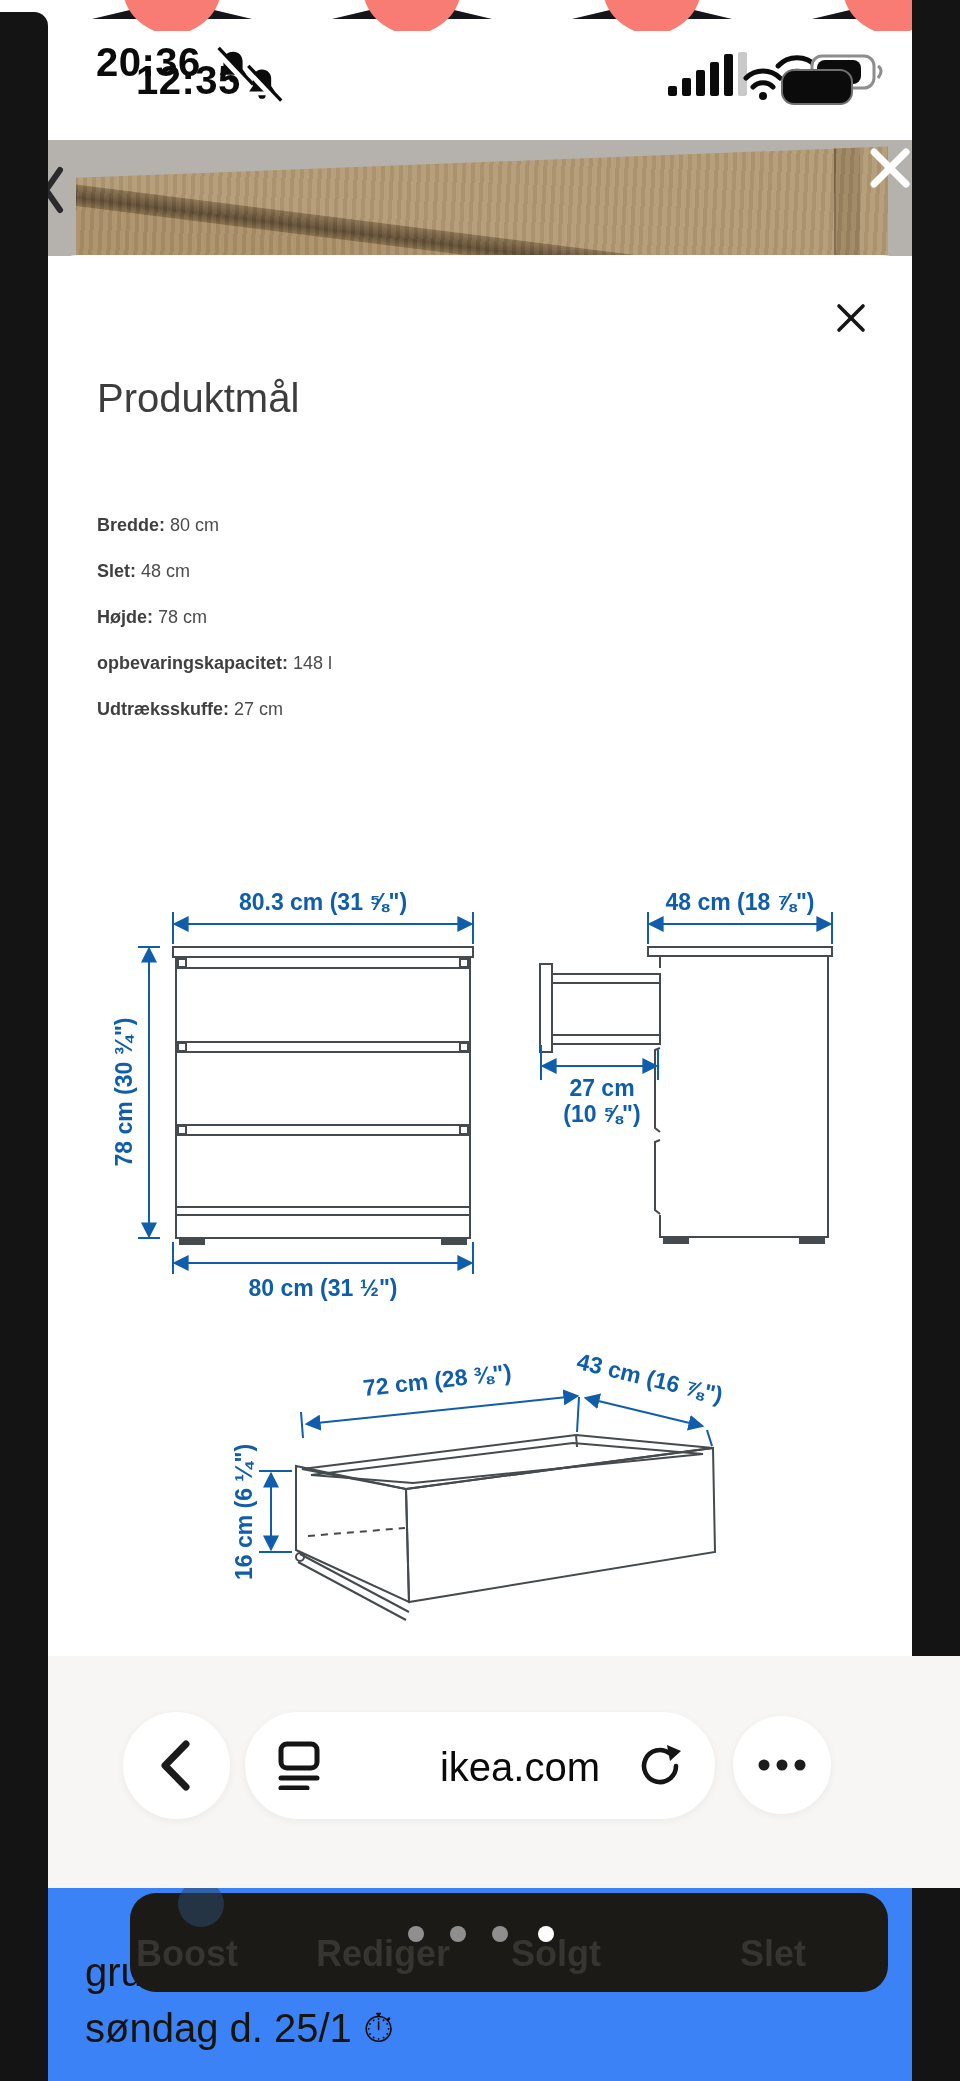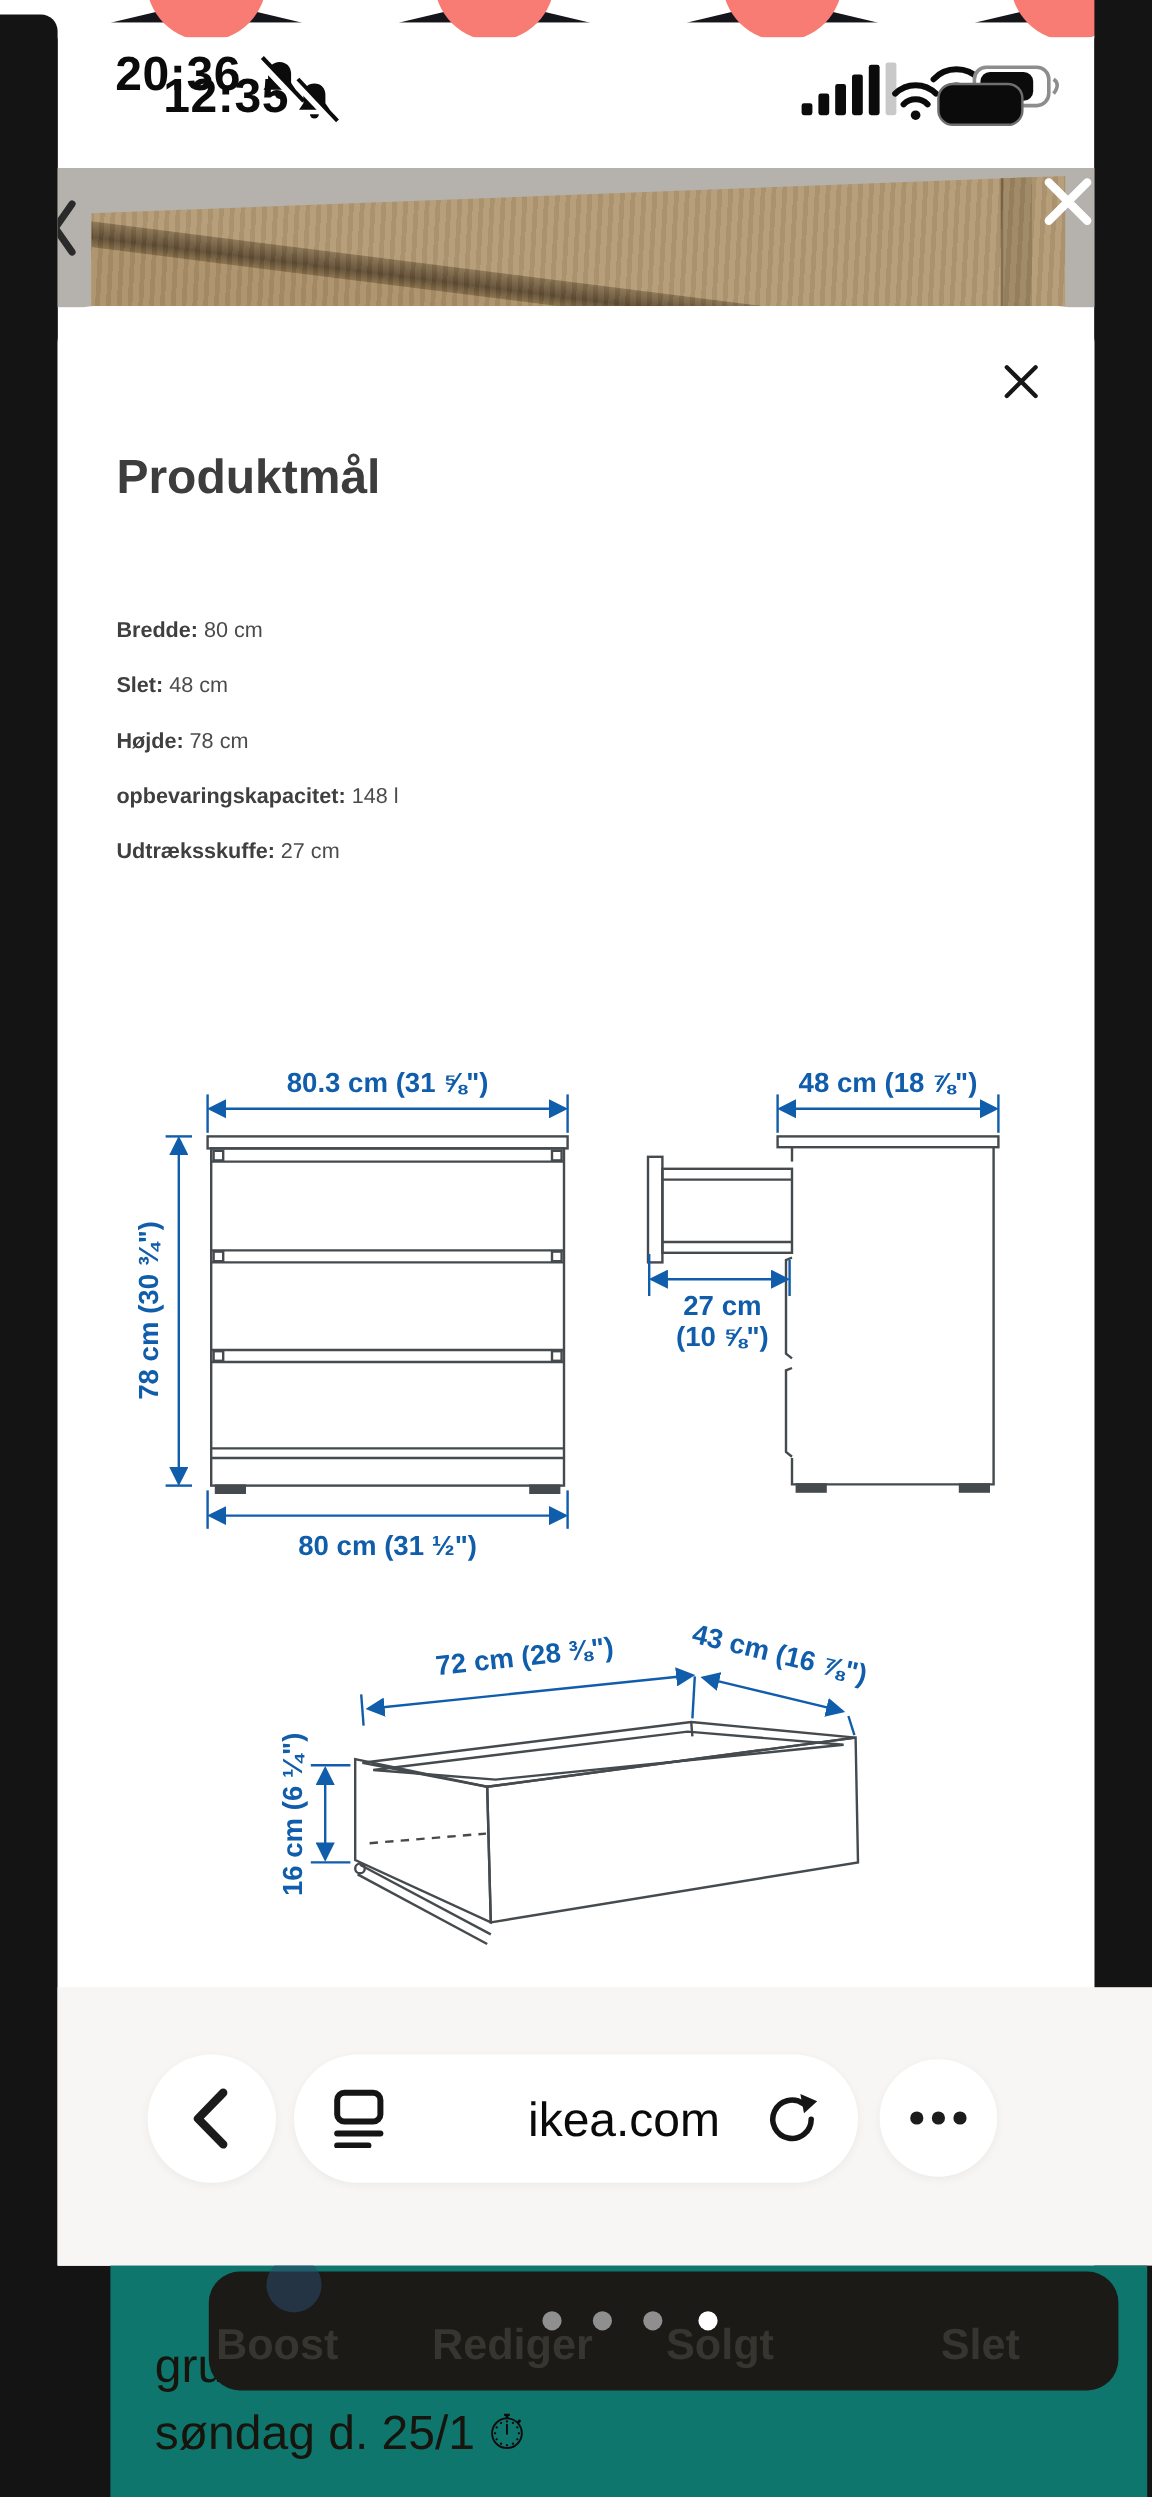--- a/index.html
+++ b/index.html
@@ -30,33 +30,33 @@
   .wood::after{content:"";position:absolute;inset:0;
         background:repeating-linear-gradient(93deg,rgba(0,0,0,.05) 0 4px,rgba(255,255,255,.05) 4px 9px);}
   .groove{position:absolute;left:-20px;top:38px;width:900px;height:24px;
         background:linear-gradient(#8a7352,#5f4c33 55%,#93794f);transform:rotate(7.2deg);transform-origin:left center;}
   .wood-lower{position:absolute;left:-20px;top:60px;width:920px;height:160px;background:#ab9069;
         transform:rotate(7.2deg);transform-origin:left center;}
   .side-panel{position:absolute;right:28px;top:0;width:24px;height:100%;background:#9c8560;border-left:2px solid #7c6749;}
 
   
   .sheet{left:48px;top:255px;width:864px;height:1633px;background:#fff;border-radius:30px 30px 0 0;}
-  .sheet-title{position:absolute;left:49px;top:376px;font-size:40px;font-weight:700;color:#3d3d3d;}
+  .sheet-title{position:absolute;left:49px;top:376px;font-size:40px;font-weight:400;color:#3d3d3d;}
   .specs{position:absolute;left:49px;top:215px;font-size:18px;color:#4b4b4b;line-height:46px;margin-top:32px;}
   .specs b{color:#3f3f3f;}
 
   
   .toolbar{left:48px;top:1656px;width:931px;height:232px;background:#f7f6f4;}
   .circle-btn{position:absolute;background:#fff;border-radius:50%;box-shadow:0 2px 8px rgba(0,0,0,.05);}
   .pill{position:absolute;left:197px;top:56px;width:470px;height:107px;border-radius:54px;background:#fff;
         box-shadow:0 2px 8px rgba(0,0,0,.05);}
   .url{position:absolute;left:150px;top:33px;width:250px;text-align:center;font-size:40px;color:#0a0a0a;font-weight:500;}
 
   
-  .bottom{left:48px;top:1888px;width:864px;height:193px;background:#0f766e;overflow:hidden;margin-left:44px;}
+  .bottom{left:48px;top:1888px;width:864px;height:193px;background:#3b82f6;overflow:hidden;}
   .action-bar{position:absolute;left:82px;top:5px;width:758px;height:99px;background:#1b1a16;border-radius:26px;}
   .action{position:absolute;top:40px;font-size:36px;font-weight:600;color:#37352f;transform:translateX(-50%);}
   .dot{position:absolute;top:38px;width:16px;height:16px;border-radius:50%;background:#8f8f8f;}
   .dot.active{background:#ffffff;}
   .dim-text{position:absolute;color:#16140c;font-size:40px;}
   .emoji-dim{filter:grayscale(1) brightness(.55);}
 
   svg text{font-family:"Liberation Sans",sans-serif;font-weight:700;fill:#0f5dab;}
   .blue-dim{stroke:#0f5dab;stroke-width:2;fill:none;}
 </style>

